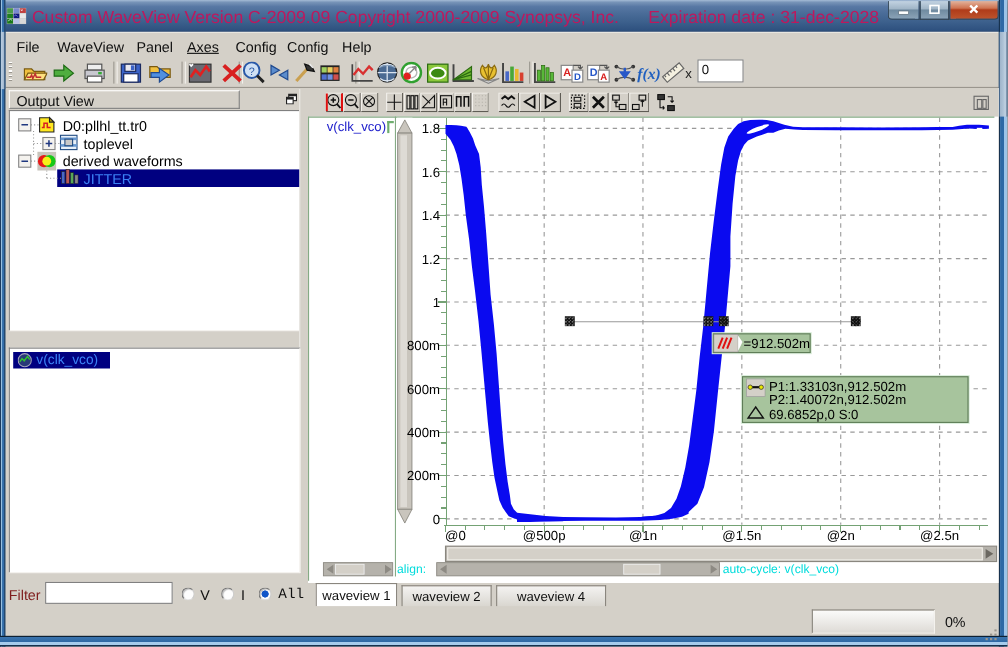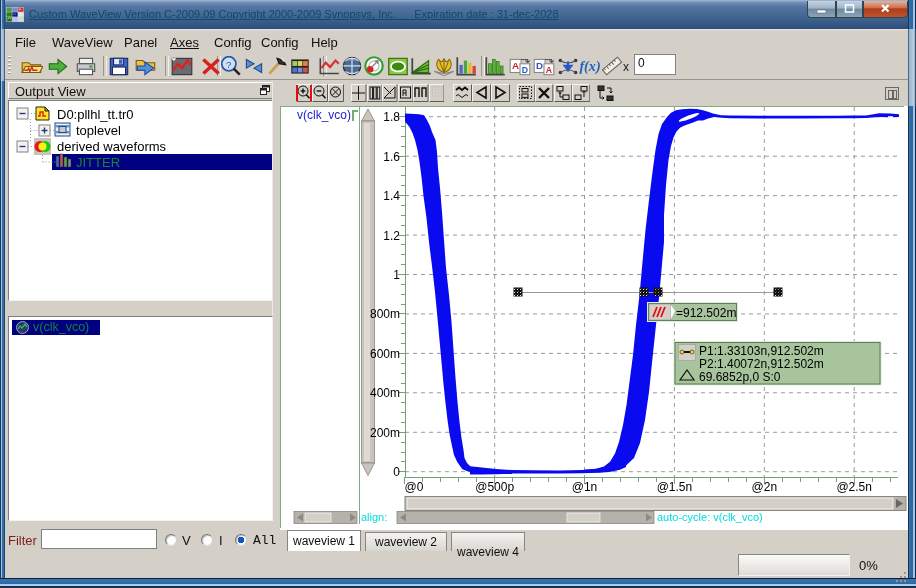--- a/index.html
+++ b/index.html
@@ -3,61 +3,61 @@
 <style>
 html,body{margin:0;padding:0;}
 body{width:916px;height:588px;overflow:hidden;position:relative;font-family:"Liberation Sans",sans-serif;background:#d4d0c8;}
 .abs{position:absolute;}
 
 #frameL{left:0;top:0;width:5px;height:588px;background:linear-gradient(to right,#1b3a5f 0,#1b3a5f 1px,#98c0e0 1px,#98c0e0 2px,#3b74ae 2px,#2d67a3 4px,#24496f 4px,#24496f 5px);}
 #frameR{left:908px;top:0;width:8px;height:588px;background:linear-gradient(to right,#16324f 0,#16324f 1px,#4a7cae 1px,#2e68a5 2px,#2e68a5 5px,#9cc3e8 5px,#9cc3e8 7px,#142c47 7px,#142c47 8px);}
 #frameB{left:0;top:578px;width:916px;height:10px;background:linear-gradient(to bottom,#0d2033 0,#0d2033 1px,#3b74ae 1px,#2d67a3 6px,#a6cbec 6px,#a6cbec 8px,#16304d 8px,#16304d 10px);}
 
 #titlebar{left:0;top:0;width:916px;height:29px;background:linear-gradient(to bottom,#a5bcd6 0,#7894b8 2px,#5878a4 6px,#4a6c98 12px,#3c608c 20px,#2f5280 27px,#2a4a74 29px);}
-#titletext{left:29px;top:8px;font-size:11px;color:#0c4a6e;white-space:pre;text-decoration:underline;}
+#titletext{left:29px;top:8px;font-size:16px;color:#be185d;white-space:pre;}
 .wbtn{top:1px;height:17px;border:1px solid #33434f;border-top:none;box-sizing:border-box;color:#fff;}
 #btnmin{left:807px;width:29px;border-bottom-left-radius:4px;background:linear-gradient(to bottom,#c3d3e2 0,#9fb4c6 45%,#6f8aa0 50%,#8ba3b7 100%);}
 #btnmax{left:836px;width:27px;background:linear-gradient(to bottom,#c3d3e2 0,#9fb4c6 45%,#6f8aa0 50%,#8ba3b7 100%);}
 #btncls{left:863px;width:45px;border-bottom-right-radius:4px;background:linear-gradient(to bottom,#e3b39c 0,#cf7351 40%,#b03c1a 50%,#bd532c 100%);}
 
 #menubar{left:5px;top:29px;width:903px;height:24px;background:#d4d0c8;border-top:1px solid #e8e6e0;}
 .mitem{top:5px;font-size:13px;color:#101010;}
 
 #toolbar{left:5px;top:53px;width:903px;height:26px;background:#d4d0c8;border-bottom:1px solid #9a968e;}
 .tsep{top:3px;width:2px;height:20px;border-left:1px solid #9a968e;border-right:1px solid #f2f0ec;}
 #xlabel{left:618px;top:7px;font-size:12px;color:#202020;}
 #xinput{left:629px;top:1px;width:37px;height:18px;background:#fff;border:1px solid #828282;font-size:12px;padding:1px 0 0 3px;color:#101010;}
 
-#pheader{left:8px;top:82px;width:298px;height:17px;background:#d4d0c8;border:1px solid #fff;border-right-color:#808080;border-bottom-color:#808080;box-sizing:border-box;}
+#pheader{left:8px;top:82px;width:210px;height:17px;background:#d4d0c8;border:1px solid #fff;border-right-color:#808080;border-bottom-color:#808080;box-sizing:border-box;}
 #pheadtext{left:6px;top:1px;font-size:13px;color:#101010;}
 #treebox{left:8px;top:100px;width:265px;height:201px;background:#fff;border:1px solid #808080;border-right-color:#f4f2ee;border-bottom-color:#f4f2ee;box-sizing:border-box;}
 #listbox{left:8px;top:316px;width:265px;height:205px;background:#fff;border:1px solid #808080;border-right-color:#f4f2ee;border-bottom-color:#f4f2ee;box-sizing:border-box;}
 #vsplit{left:272px;top:81px;width:7px;height:440px;background:#d4d0c8;border-left:1px solid #eceae6;border-right:1px solid #8a867e;}
 .trow{font-size:13px;color:#000;white-space:pre;}
-.tsel{background:#000080;color:#15803d;}
+.tsel{background:#000080;color:#3b82f6;}
 #filterlbl{left:8px;top:533px;font-size:13px;color:#7f1d1d;}
 #filterinput{left:41px;top:529px;width:116px;height:20px;background:#fff;border:1px solid #808080;box-sizing:border-box;}
 .radio{top:534px;width:12px;height:12px;border-radius:50%;background:#fdfdfd;border:1px solid #777;border-bottom-color:#ddd;border-right-color:#ccc;box-sizing:border-box;box-shadow:inset 1px 1px 1px rgba(0,0,0,0.25);}
 .radlbl{top:533px;font-size:13px;color:#101010;}
 
 #ptoolrow{left:280px;top:80px;width:628px;height:26px;background:transparent;z-index:5;}
 #pausebtn{left:885px;top:87px;z-index:6;width:14px;height:13px;border:1px solid #666;background:transparent;box-sizing:border-box;}
 #pausebtn:before{content:"";position:absolute;left:2px;top:2px;width:2.5px;height:6.5px;border:1px solid #666;}
 #pausebtn:after{content:"";position:absolute;left:6.5px;top:2px;width:2.5px;height:6.5px;border:1px solid #666;}
 #siglabel{left:297px;top:108px;font-size:12px;color:#2222cc;z-index:5;}
 #sigmark{left:352px;top:110px;z-index:5;width:4px;height:9px;border-left:2px solid #6fae6f;border-top:2px solid #6fae6f;}
 #grayline905{left:905px;top:80px;width:1px;height:448px;background:#9a968e;}
 
 #plot{left:281px;top:80px;}
 
 #tabrow{left:280px;top:530px;width:628px;height:21px;}
 .tab{top:0;height:21px;font-size:12px;color:#101010;box-sizing:border-box;text-align:center;}
 #tab1{left:7px;width:74px;background:#fff;border:1px solid #8a867e;border-bottom:none;padding-top:3px;}
 #tab2{left:85px;width:82px;background:linear-gradient(to bottom,#f4f3f1,#d9d6d0);border:1px solid #8a867e;border-bottom:none;margin-top:2px;height:19px;padding-top:2px;}
-#tab3{left:171px;width:74px;background:linear-gradient(to bottom,#f4f3f1,#d9d6d0);border:1px solid #8a867e;border-bottom:none;margin-top:2px;height:19px;padding-top:12px;}
+#tab3{left:171px;width:100px;background:linear-gradient(to bottom,#f4f3f1,#d9d6d0);border:1px solid #8a867e;border-bottom:none;margin-top:2px;height:19px;padding-top:2px;}
 
 #progress{left:738px;top:554px;width:112px;height:22px;border:1px solid #8a867e;border-bottom-color:#f4f2ee;border-right-color:#f4f2ee;background:linear-gradient(to bottom,#fbfbfa,#dedbd6);box-sizing:border-box;}
 #pct{left:859px;top:558px;font-size:13px;color:#101010;}
 </style></head>
 <body>
 <div class="abs" id="titlebar"></div>
 <div class="abs" id="titletext">Custom WaveView Version C-2009.09 Copyright 2000-2009 Synopsys, Inc.      Expiration date : 31-dec-2028</div>
 <svg class="abs" style="left:6px;top:7px" width="18" height="15" viewBox="0 0 18 15">
 <rect x="0" y="0" width="18" height="15" fill="#c8c8c8"></rect>
 <rect x="0.5" y="0.5" width="5.3" height="4.3" fill="#4a9a4a"></rect>

